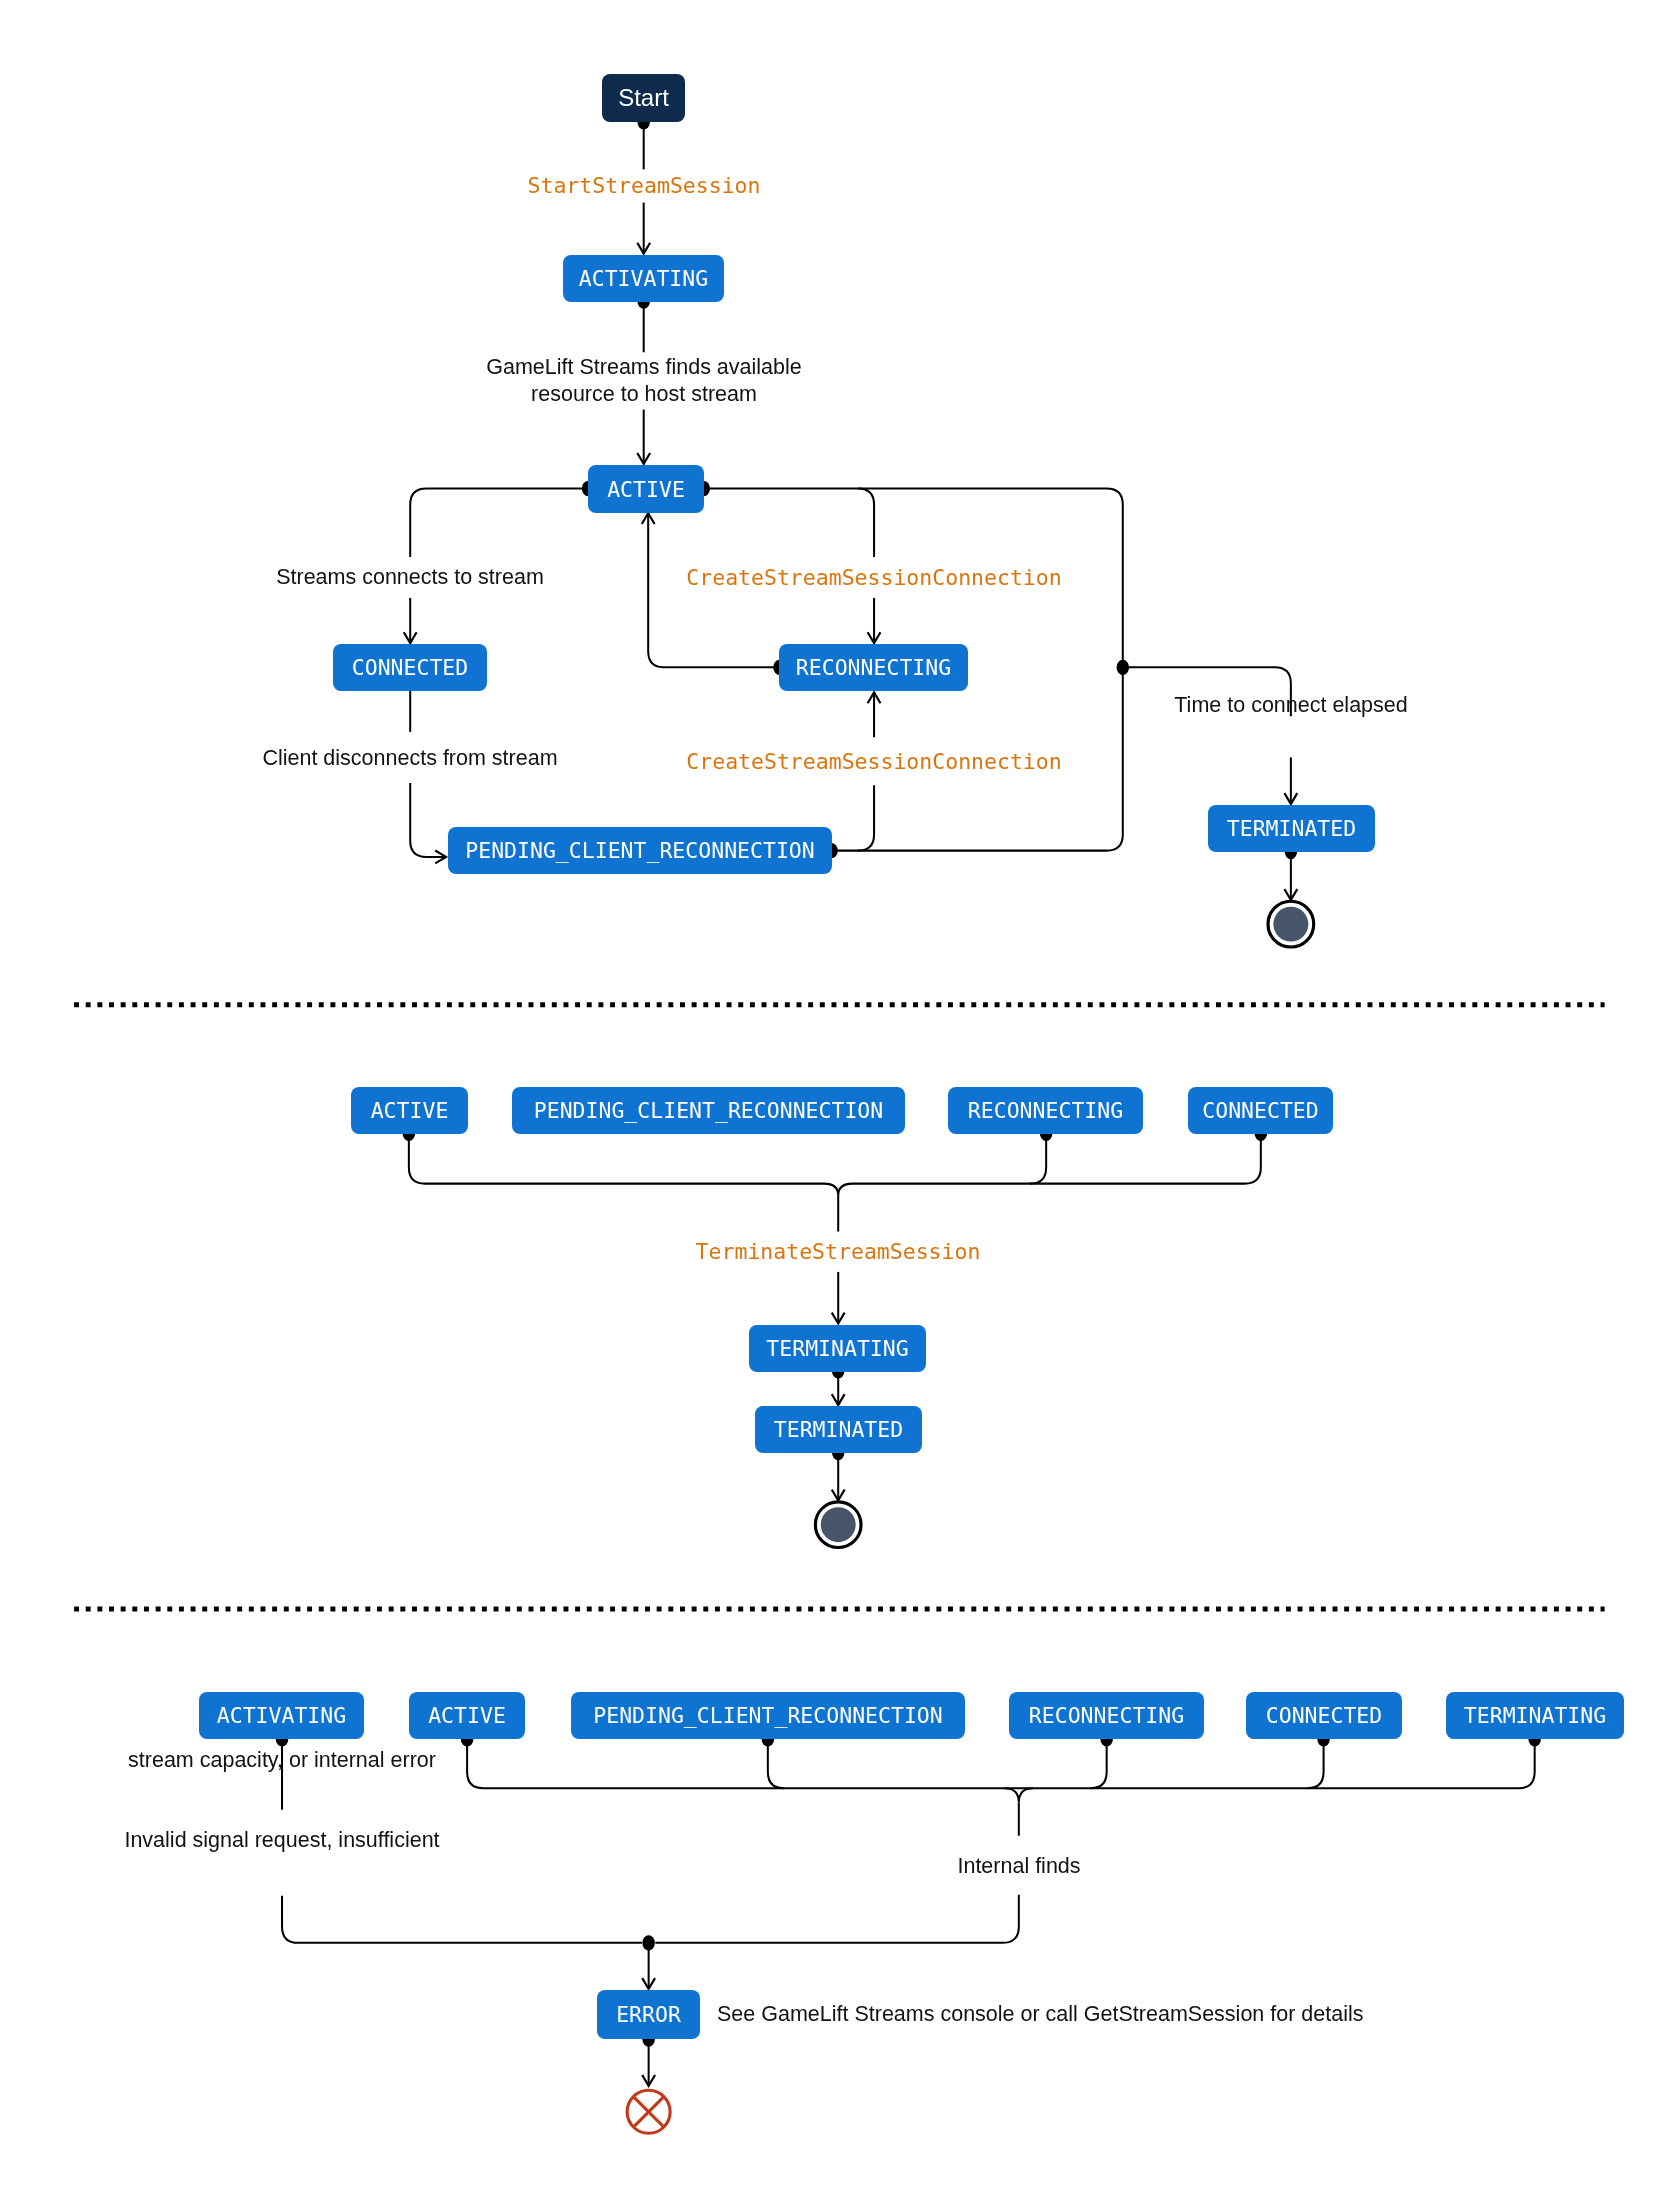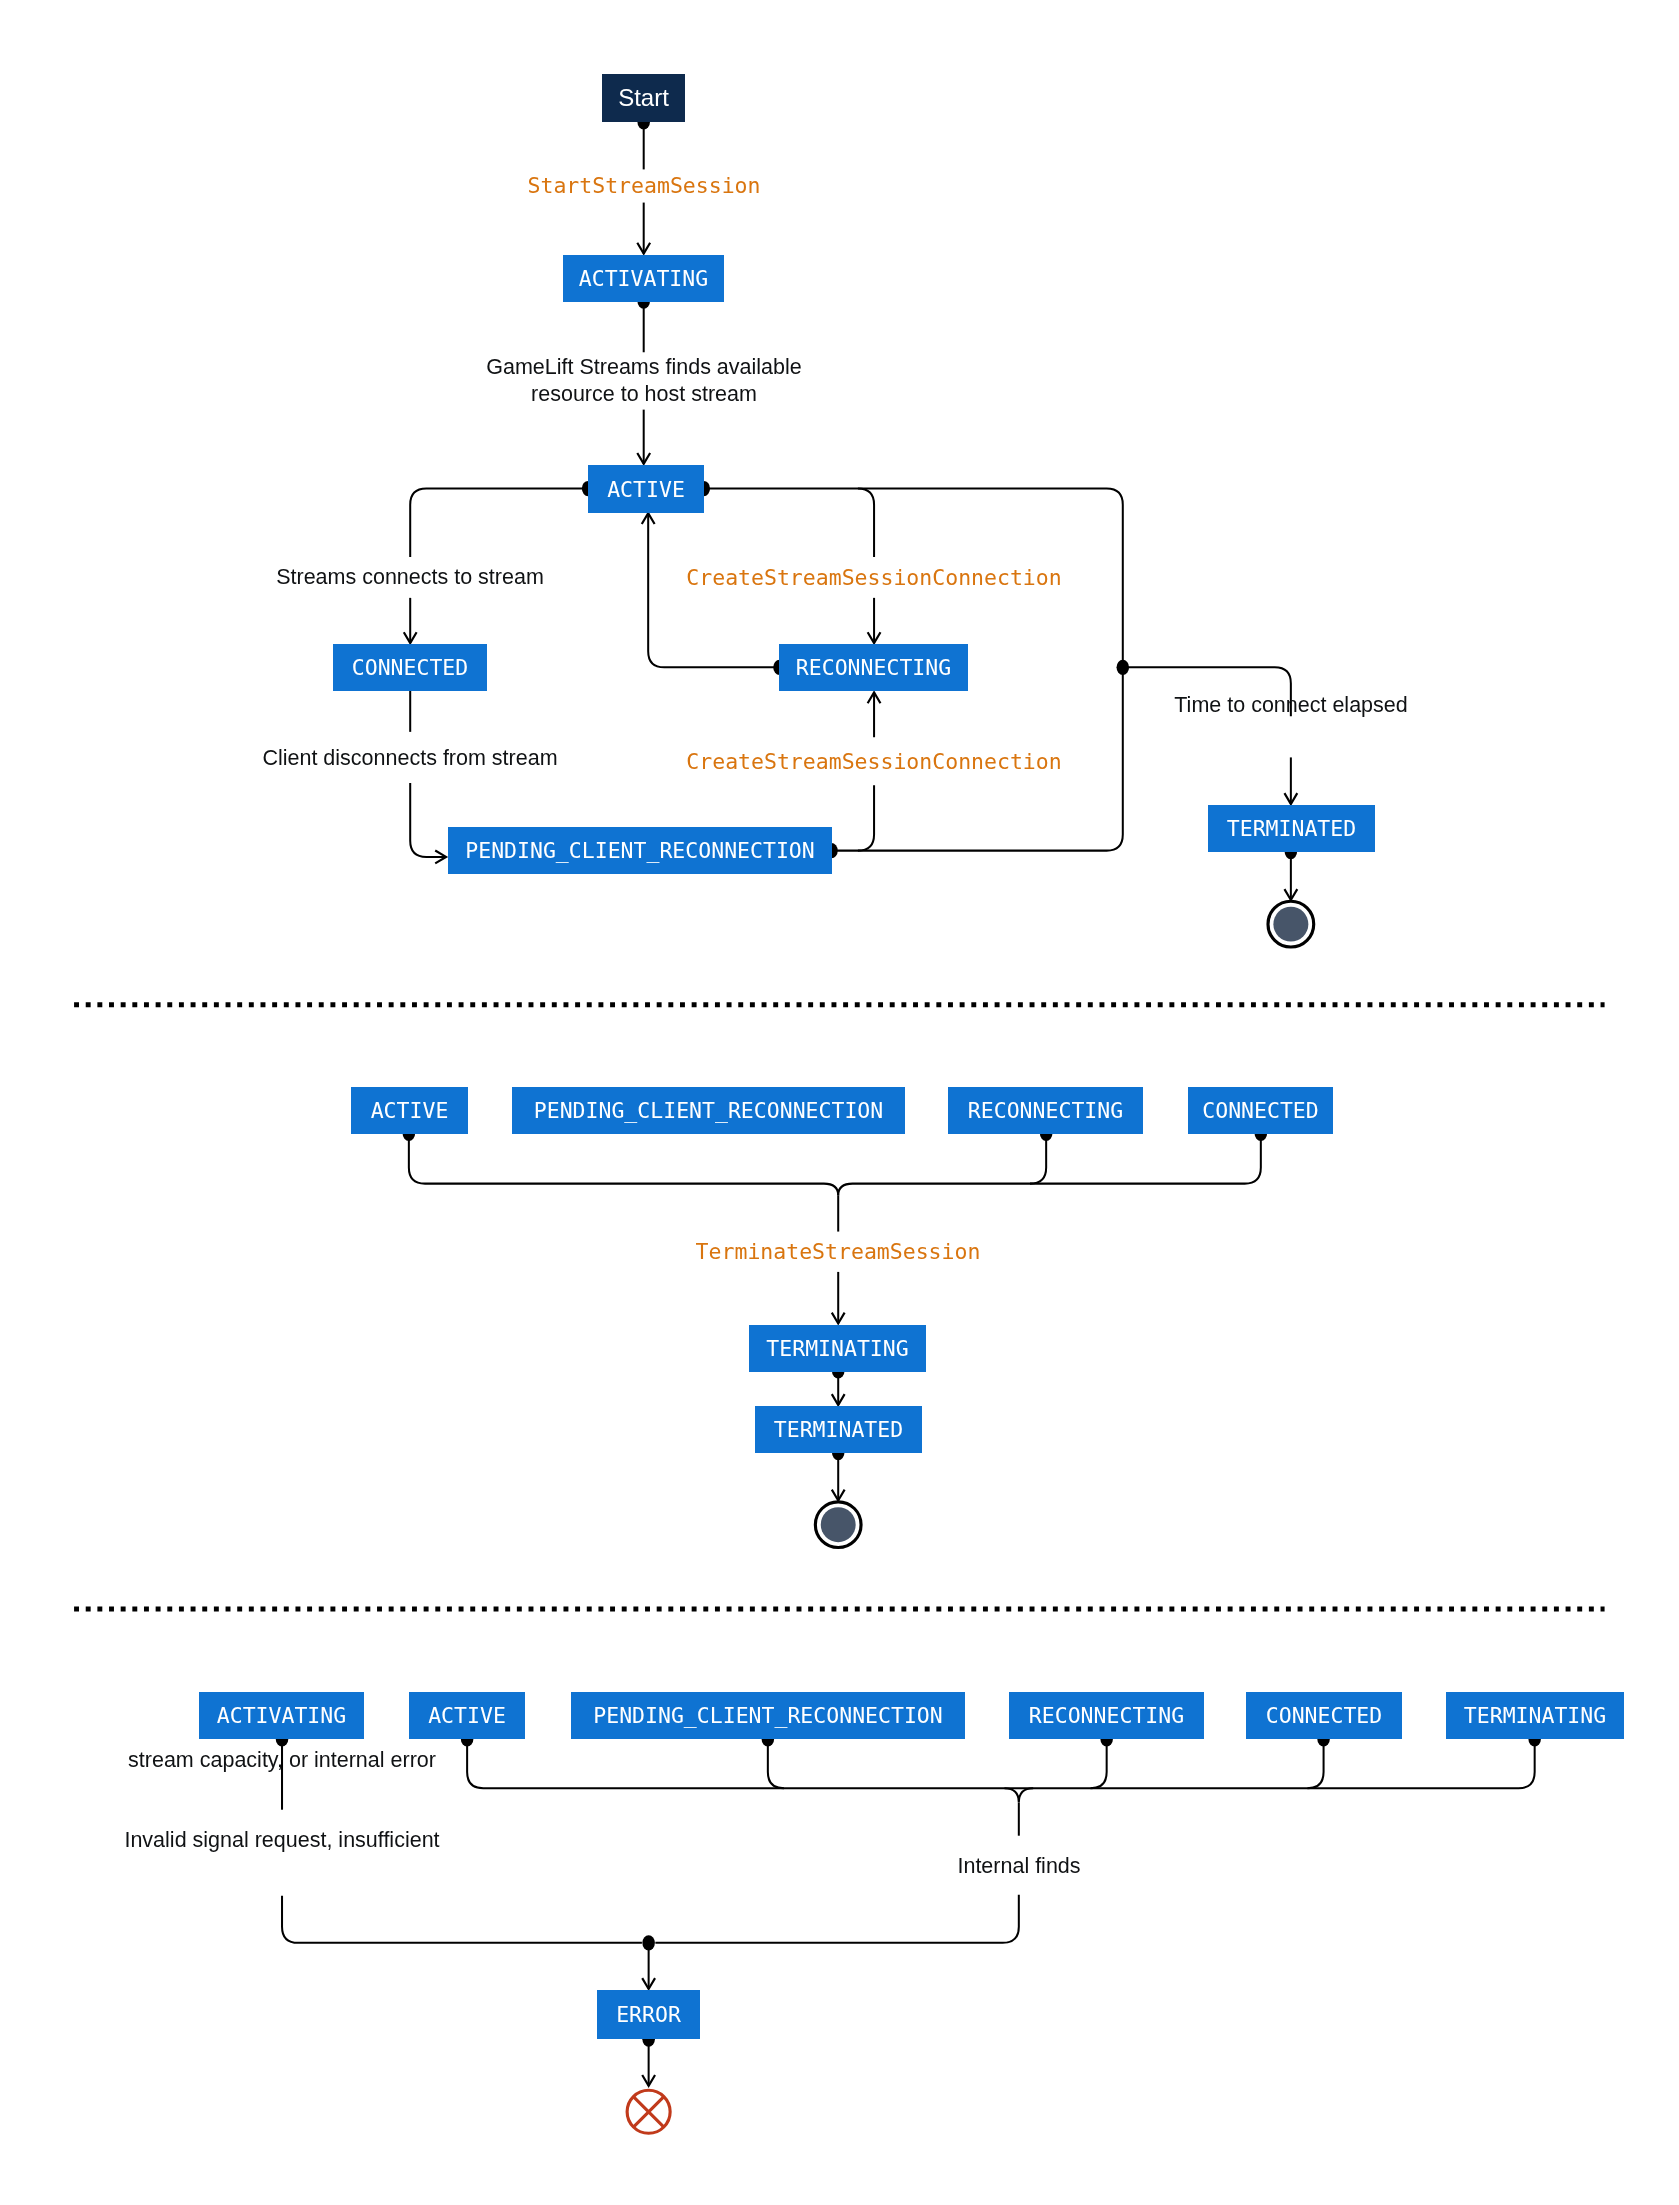--- a/index.html
+++ b/index.html
@@ -14,21 +14,21 @@
   .divider{stroke:var(--line);stroke-width:11;stroke-dasharray:11 15;fill:none;}
   .dot{fill:var(--line);}
   .end-outer{fill:#fff;stroke:var(--line);stroke-width:7;}
   .end-inner{fill:var(--end-state-fill);stroke:none;}
   .err-circle{fill:#fff;stroke:var(--error-accent);stroke-width:7;}
   .err-x{stroke:var(--error-accent);stroke-width:7;fill:none;}
   .state{
     position:absolute;display:flex;align-items:center;justify-content:center;
     background:var(--state-box);color:#ffffff;
     font-family:"DejaVu Sans Mono","Liberation Mono",monospace;
-    font-size:21.5px;white-space:nowrap;
+    font-size:21.5px;white-space:nowrap;border-radius:8px;
   }
   .state.start{
     background:var(--start-box);
     font-family:"Liberation Sans","DejaVu Sans",sans-serif;font-size:24px;
   }
   .elabel{
     position:absolute;transform:translate(-50%,-50%);white-space:nowrap;
     font-family:"Liberation Sans","DejaVu Sans",sans-serif;font-size:21.5px;
     color:var(--text);
   }
@@ -172,15 +172,16 @@
   <div class="state" style="left:409px;top:1692px;width:116px;height:47px">ACTIVE</div>
   <div class="state" style="left:571px;top:1692px;width:394px;height:47px">PENDING_CLIENT_RECONNECTION</div>
   <div class="state" style="left:1009px;top:1692px;width:195px;height:47px">RECONNECTING</div>
   <div class="state" style="left:1246px;top:1692px;width:156px;height:47px">CONNECTED</div>
   <div class="state" style="left:1446px;top:1692px;width:178px;height:47px">TERMINATING</div>
   <div class="state" style="left:597px;top:1990px;width:103px;height:49px">ERROR</div>
 
   <div class="elabel" style="left:282px;top:1840px">Invalid signal request, insufficient</div>
   <div class="elabel" style="left:282px;top:1760px">stream capacity, or internal error</div>
   <div class="elabel" style="left:1019px;top:1866px">Internal finds</div>
+  <div class="elabel left" style="left:717px;top:2014px">See GameLift Streams console or call GetStreamSession for details</div>
 
 </div>
 
 
 </body></html>

